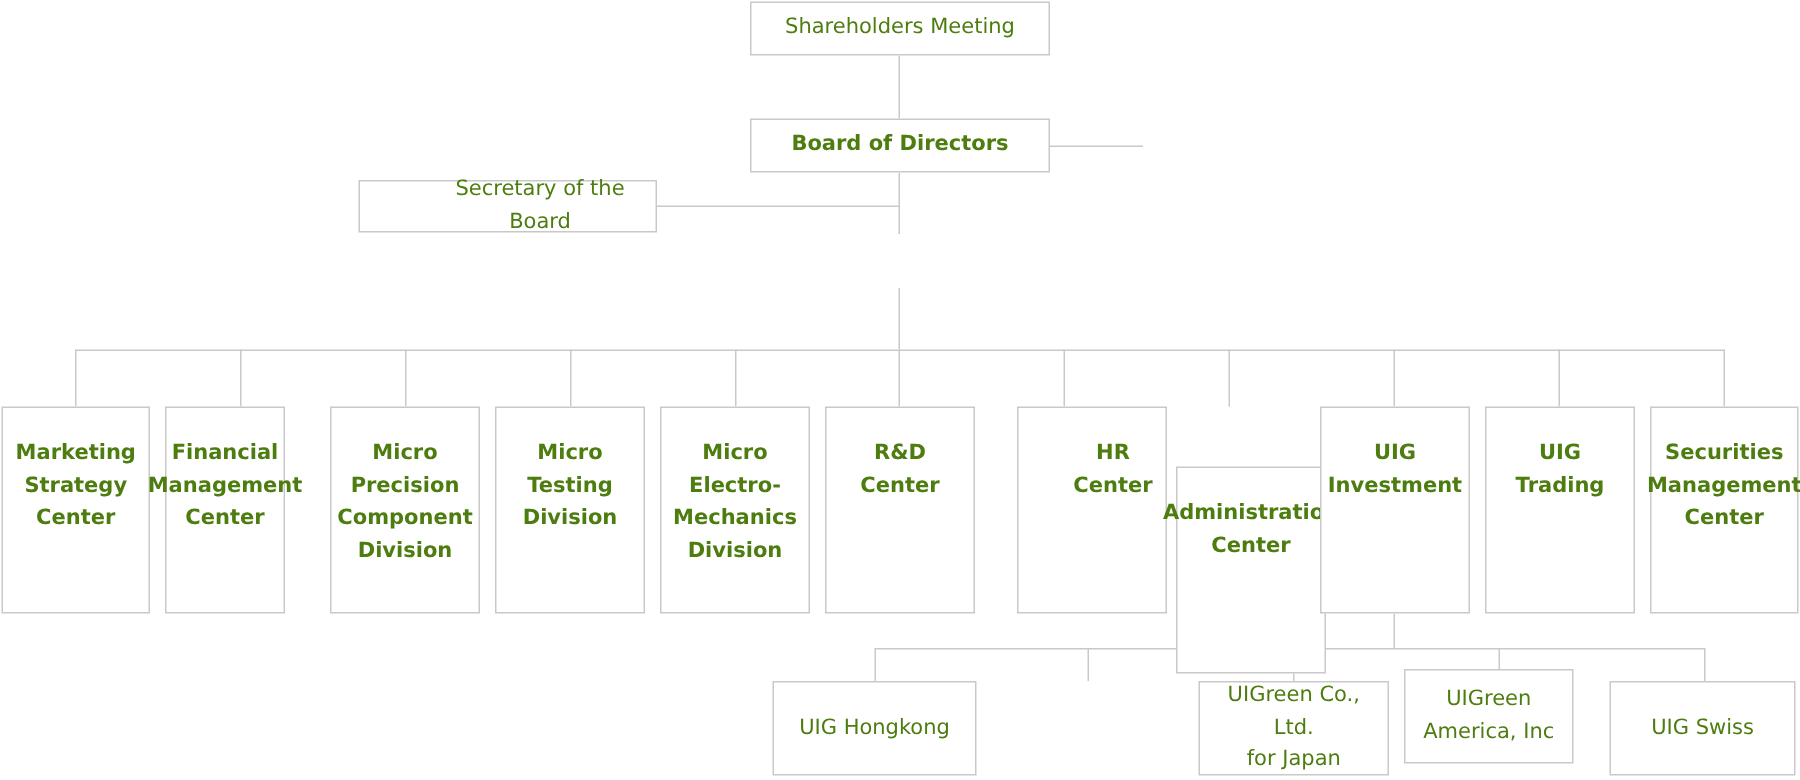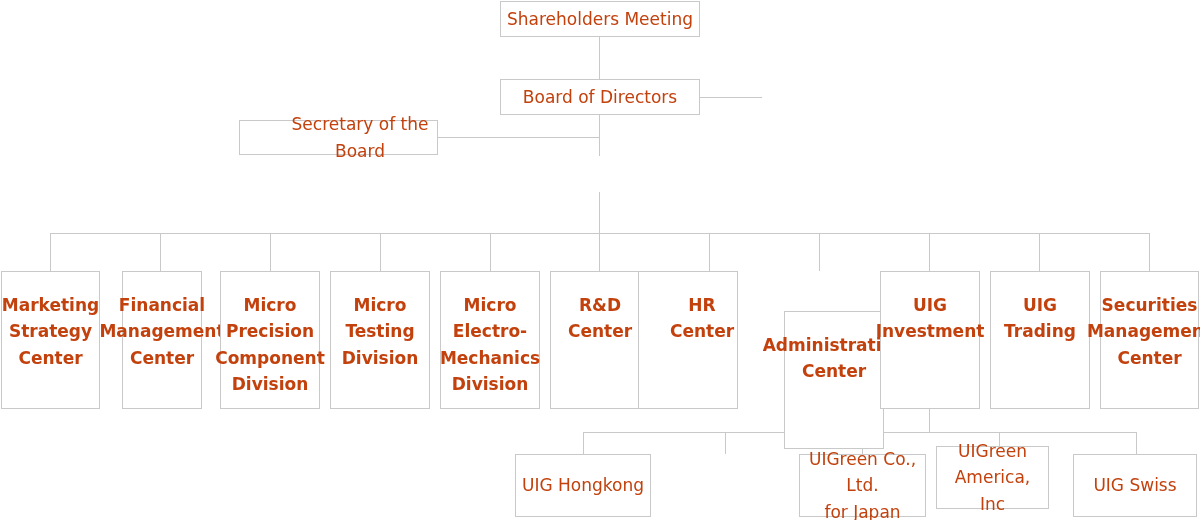--- a/index.html
+++ b/index.html
@@ -12,26 +12,26 @@
     width:1200px;
     height:520px;
     background:#ffffff;
     overflow:hidden;
   }
   .node{
     position:absolute;
     box-sizing:border-box;
     border:1px solid #c9c9c9;
     background:#ffffff;
-    color:#c2410c;
+    color:#4d7c0f;
     display:flex;
     align-items:center;
     justify-content:center;
     text-align:center;
-    font-size:17px;
+    font-size:14px;
     line-height:1.55;
     padding:2px 4px;
     white-space:pre-line;
     z-index:2;
   }
   .node.top-align{
     align-items:flex-start;
     padding-top:20px;
     font-weight:bold;
   }
@@ -45,21 +45,21 @@
 </style>
 </head>
 <body>
 
 <div id="chart">
 
   <div class="node" style="left:500px; top:1px; width:200px; height:36px;">Shareholders Meeting</div>
 
   <div class="line v" style="left:599px; top:37px; height:42px;"></div>
 
-  <div class="node" style="left:500px; top:79px; width:200px; height:36px;">Board of Directors</div>
+  <div class="node" style="left:500px; top:79px; width:200px; height:36px;font-weight:bold;">Board of Directors</div>
 
   <div class="line h" style="left:700px; top:97px; width:62px;"></div>
 
   <div class="line v" style="left:599px; top:115px; height:41px;"></div>
 
   <div class="node" style="left:239px; top:120px; width:199px; height:35px;padding-left:47px;">Secretary of the Board</div>
 
   <div class="line h" style="left:438px; top:137px; width:162px;"></div>
 
 
@@ -75,37 +75,37 @@
   <div class="line v" style="left:599px; top:233px; height:38px;"></div>
   <div class="line v" style="left:709px; top:233px; height:38px;"></div>
   <div class="line v" style="left:819px; top:233px; height:38px;"></div>
   <div class="line v" style="left:929px; top:233px; height:38px;"></div>
   <div class="line v" style="left:1039px; top:233px; height:38px;"></div>
   <div class="line v" style="left:1149px; top:233px; height:38px;"></div>
 
   <div class="node top-align" style="left:1px; top:271px; width:99px; height:138px;">Marketing
 Strategy
 Center</div>
-  <div class="node top-align" style="left:110px; top:271px; width:80px; height:138px;margin-left:12px;">Financial
+  <div class="node top-align" style="left:110px; top:271px; width:80px; height:138px;">Financial
 Management
 Center</div>
   <div class="node top-align" style="left:220px; top:271px; width:100px; height:138px;">Micro
 Precision
 Component
 Division</div>
   <div class="node top-align" style="left:330px; top:271px; width:100px; height:138px;">Micro
 Testing
 Division</div>
   <div class="node top-align" style="left:440px; top:271px; width:100px; height:138px;">Micro
 Electro-
 Mechanics
 Division</div>
   <div class="node top-align" style="left:550px; top:271px; width:100px; height:138px;">R&amp;D
 Center</div>
-  <div class="node top-align" style="left:638px; top:271px; width:100px; height:138px;padding-left:32px;">HR
+  <div class="node top-align" style="left:678px; top:271px; width:100px; height:138px;padding-left:32px;">HR
 Center</div>
   <div class="node top-align" style="left:784px; top:271px; width:100px; height:138px;margin-top:40px;">Administration
 Center</div>
   <div class="node top-align" style="left:880px; top:271px; width:100px; height:138px;">UIG
 Investment</div>
   <div class="node top-align" style="left:990px; top:271px; width:100px; height:138px;">UIG
 Trading</div>
   <div class="node top-align" style="left:1100px; top:271px; width:99px; height:138px;">Securities
 Management
 Center</div>

